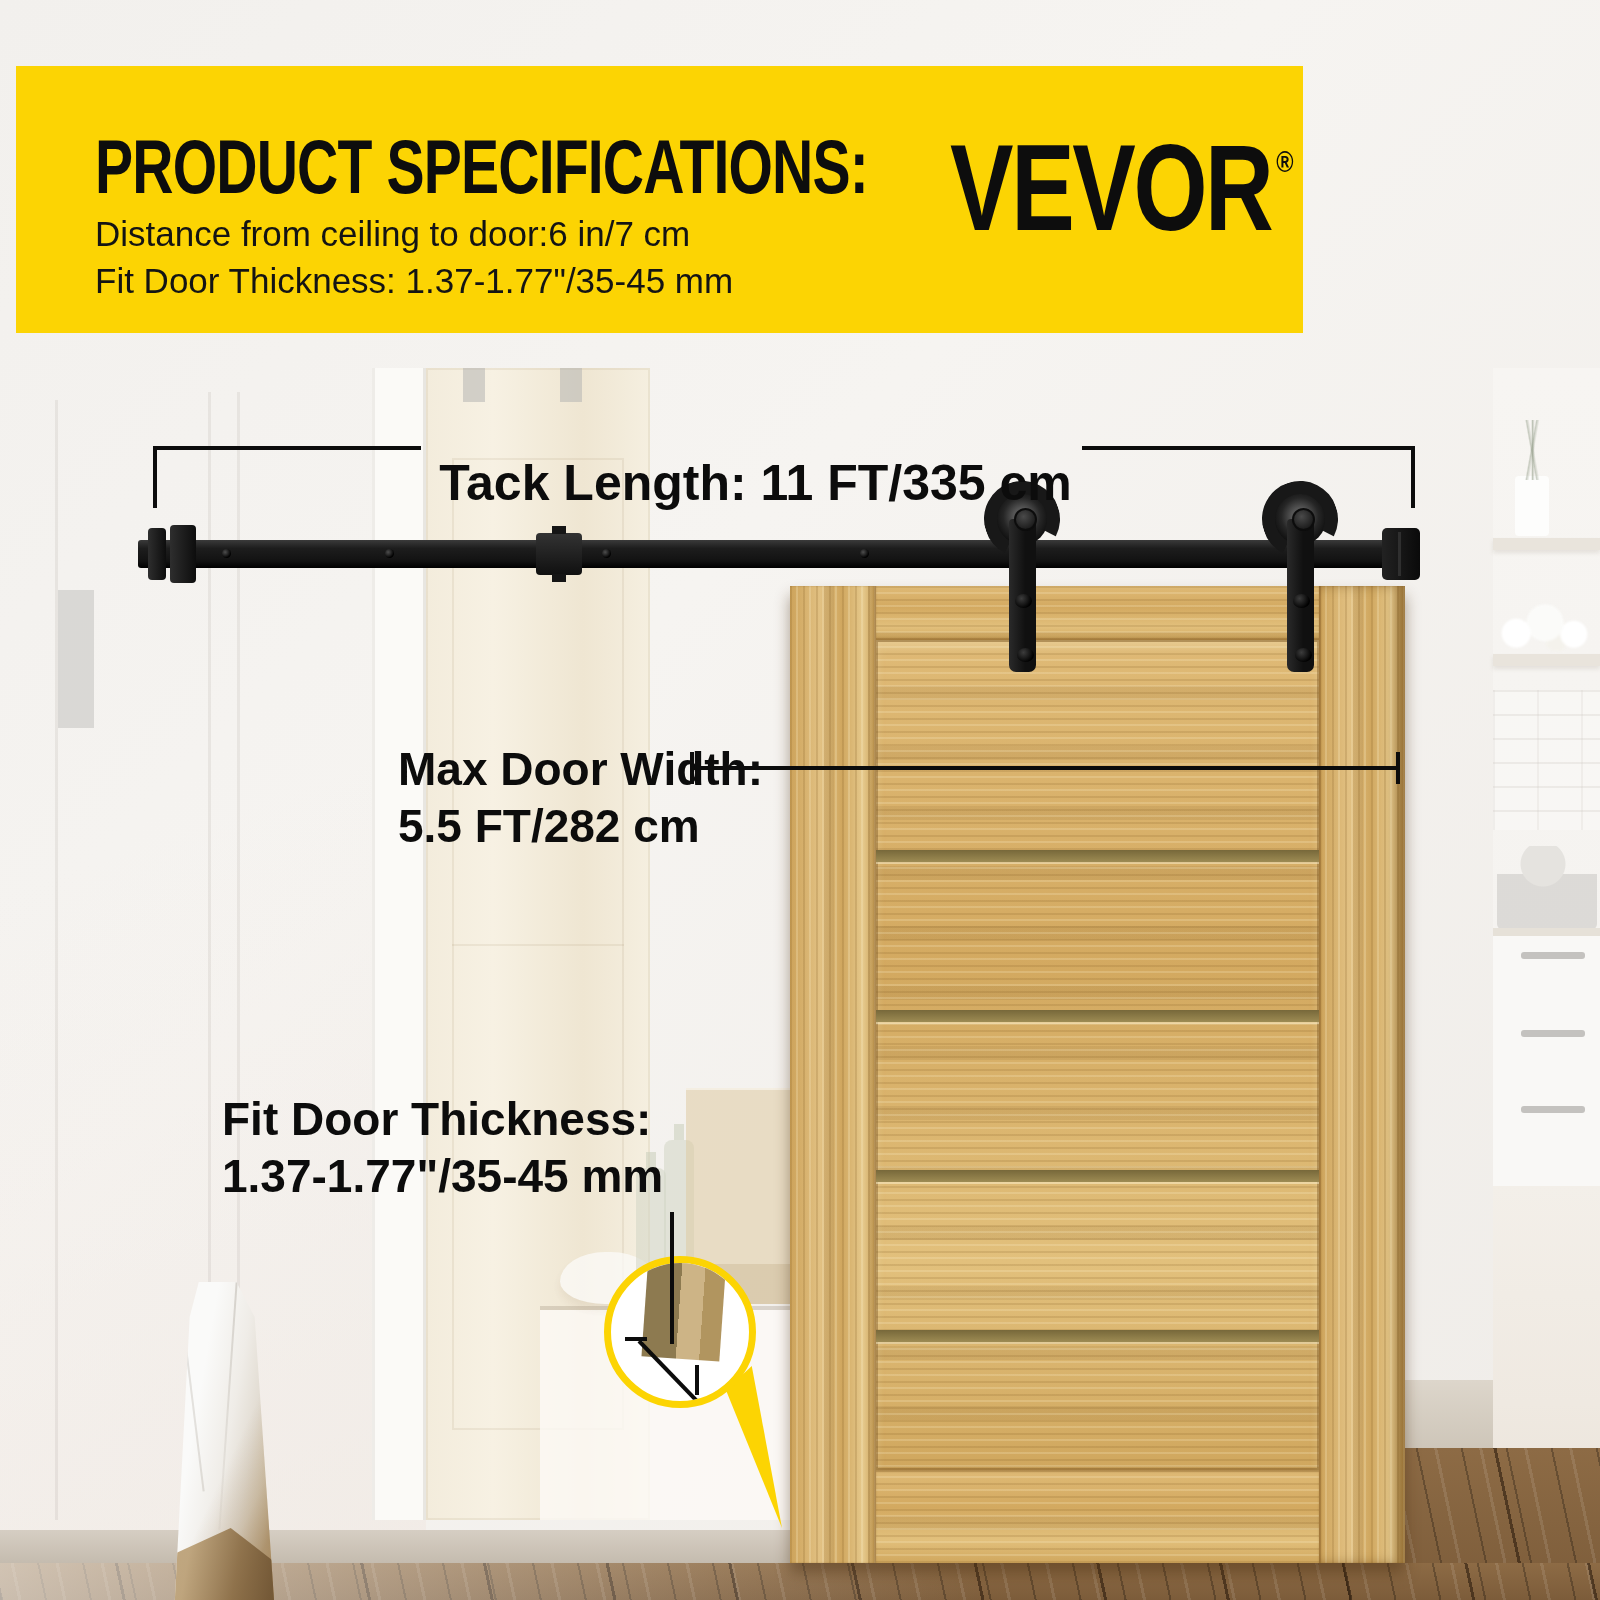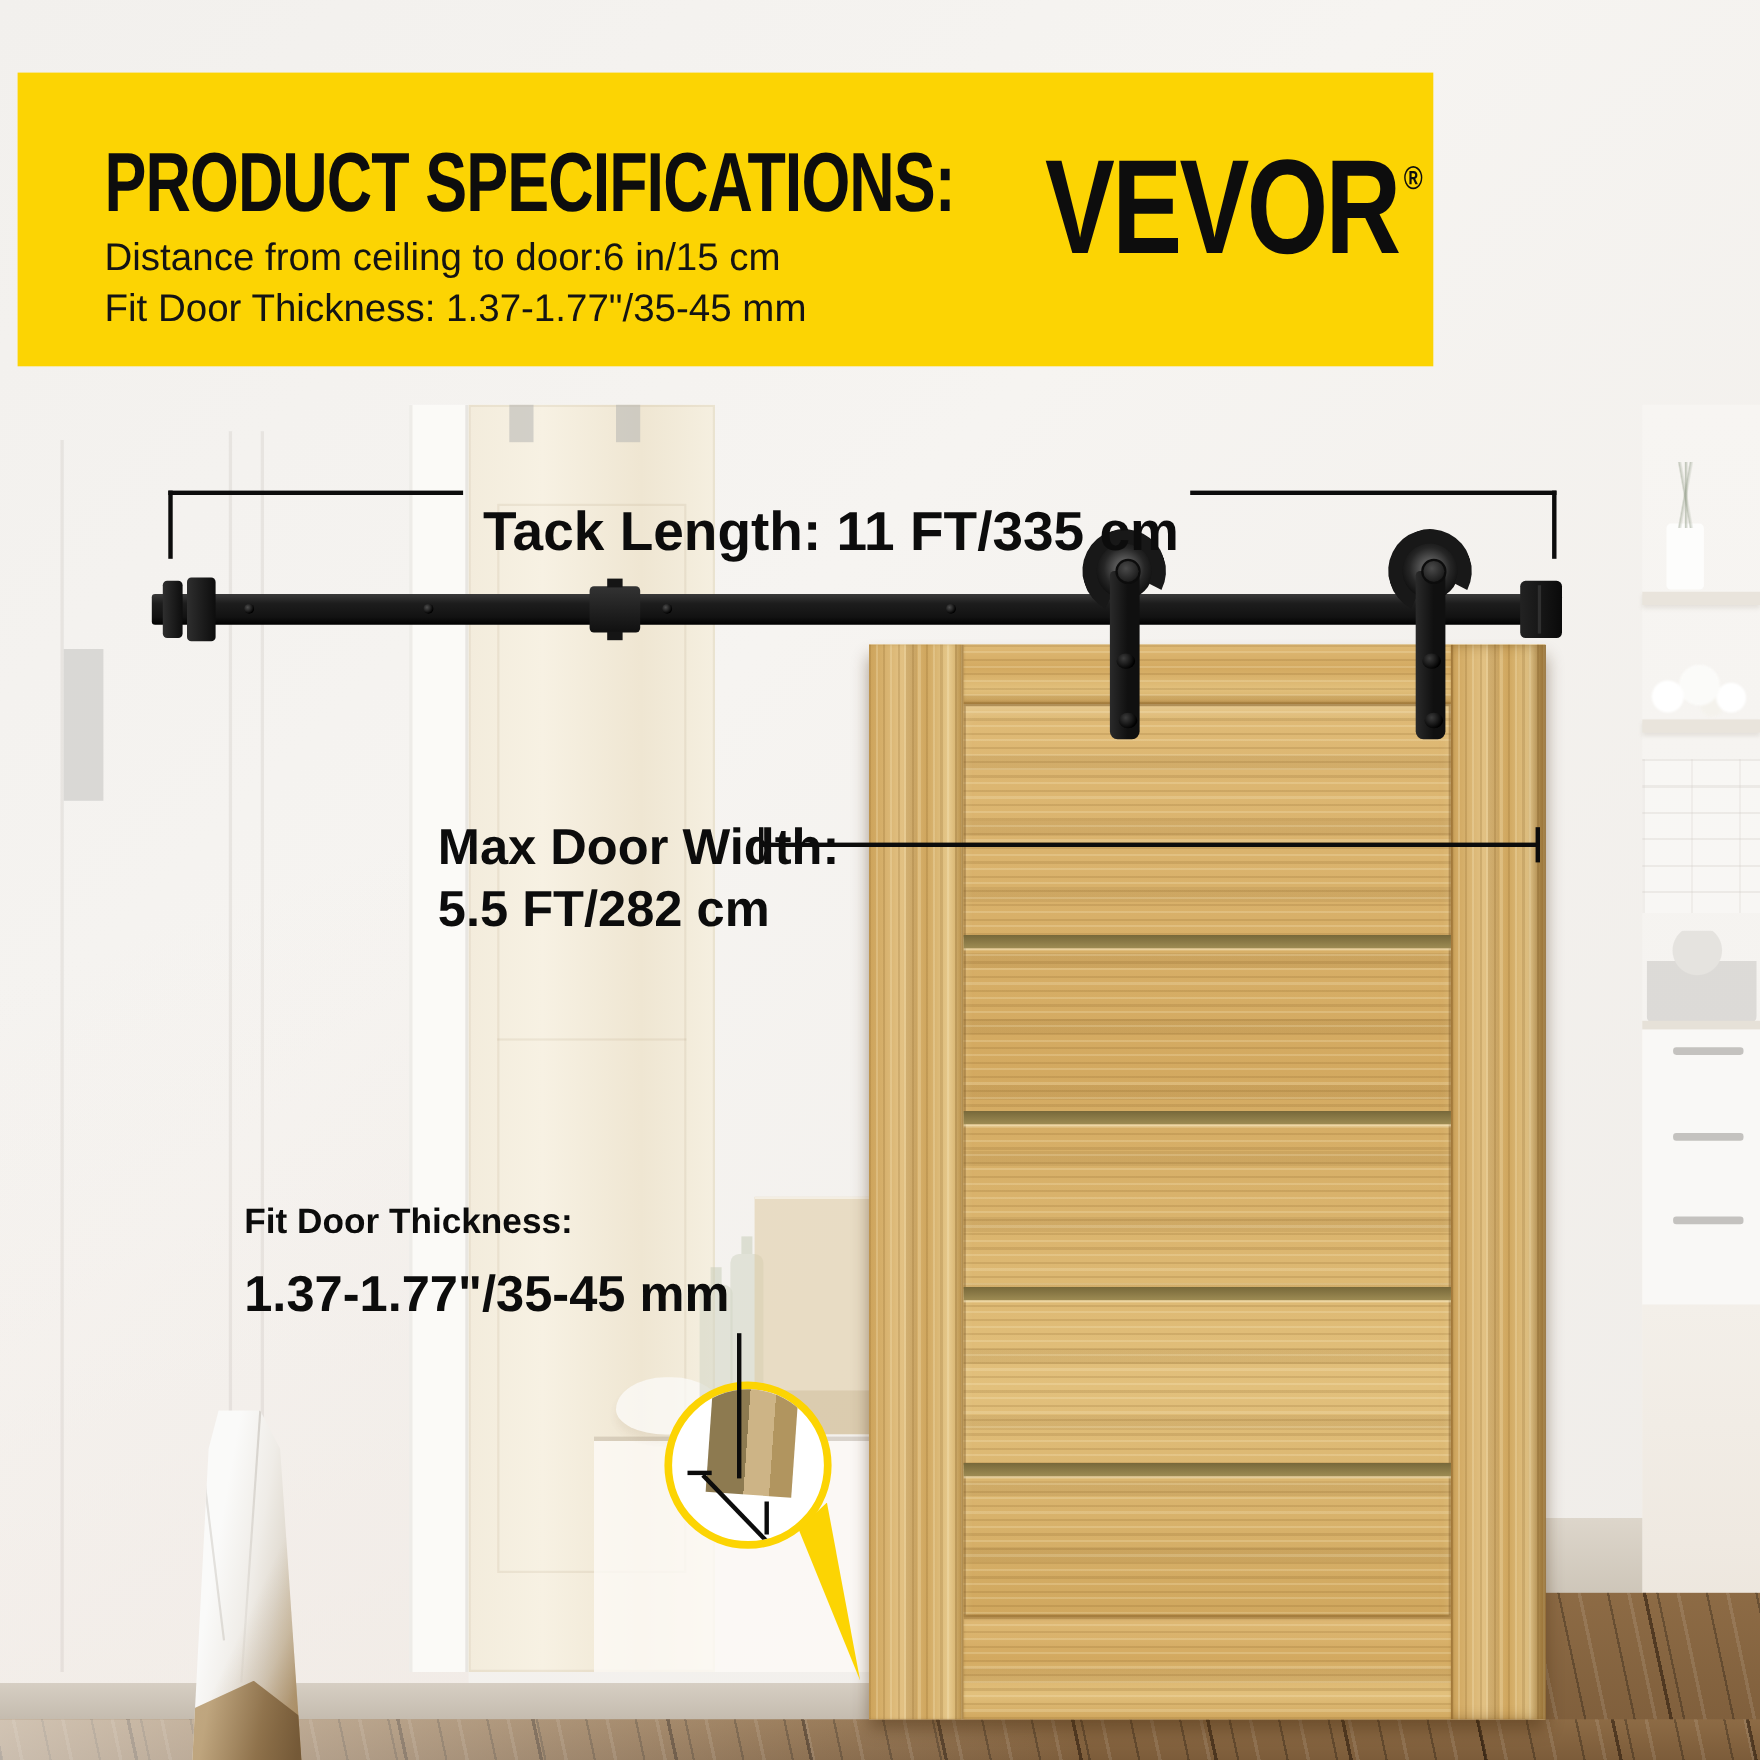--- a/index.html
+++ b/index.html
@@ -144,21 +144,21 @@
   .groove{left:86px;width:443px;height:12px;
     background:linear-gradient(to bottom,#77683a,#9d8b53);
     box-shadow:0 2px 0 rgba(255,248,220,.45);}
 
   
   .dim-line{background:#0c0c0c;}
   .dim-label{color:#0c0c0c;font-weight:bold;font-size:50px;letter-spacing:0px;white-space:nowrap;}
   .tack-label{left:433px;top:418px;width:645px;text-align:center;margin-top:36px;}
   .mdw-label1{left:398px;top:742px;font-size:46px;}
   .mdw-label2{left:398px;top:799px;font-size:46px;}
-  .fdt-label1{left:222px;top:1092px;font-size:32px;}
+  .fdt-label1{left:222px;top:1092px;font-size:46px;}
   .fdt-label2{left:222px;top:1149px;font-size:46px;}
 
   .callout-circle{left:604px;top:1256px;width:152px;height:152px;border-radius:50%;
     background:#fff;border:7px solid #fcd403;box-sizing:border-box;overflow:hidden;z-index:6;}
   .callout-wood{position:absolute;left:34px;top:-8px;width:78px;height:104px;transform:rotate(4deg);
     background:linear-gradient(to right,#8d7a50 0 44%,#cdb486 44% 74%,#b1955f 74%);}
   .co-diag{position:absolute;left:28px;top:76px;width:86px;height:4px;background:#0c0c0c;
     transform:rotate(46deg);transform-origin:left center;}
   .co-tick1{position:absolute;left:14px;top:74px;width:22px;height:4px;background:#0c0c0c;}
   .co-tick2{position:absolute;left:84px;top:102px;width:4px;height:30px;background:#0c0c0c;}
@@ -293,18 +293,18 @@
     <div class="abs callout-circle">
       <div class="callout-wood"></div>
       <div class="co-tick1"></div>
       <div class="co-diag"></div>
       <div class="co-tick2"></div>
     </div>
   </div>
 
   <div class="abs banner">
     <div class="banner-title">PRODUCT SPECIFICATIONS:</div>
-    <div class="banner-sub banner-sub1">Distance from ceiling to door:6 in/15 cm</div>
+    <div class="banner-sub banner-sub1">Distance from ceiling to door:6 in/7 cm</div>
     <div class="banner-sub banner-sub2">Fit Door Thickness: 1.37-1.77"/35-45 mm</div>
     <div class="brand"><span>VEVOR</span><span class="reg">®</span></div>
   </div>
 
 </div>
 
 </body></html>

